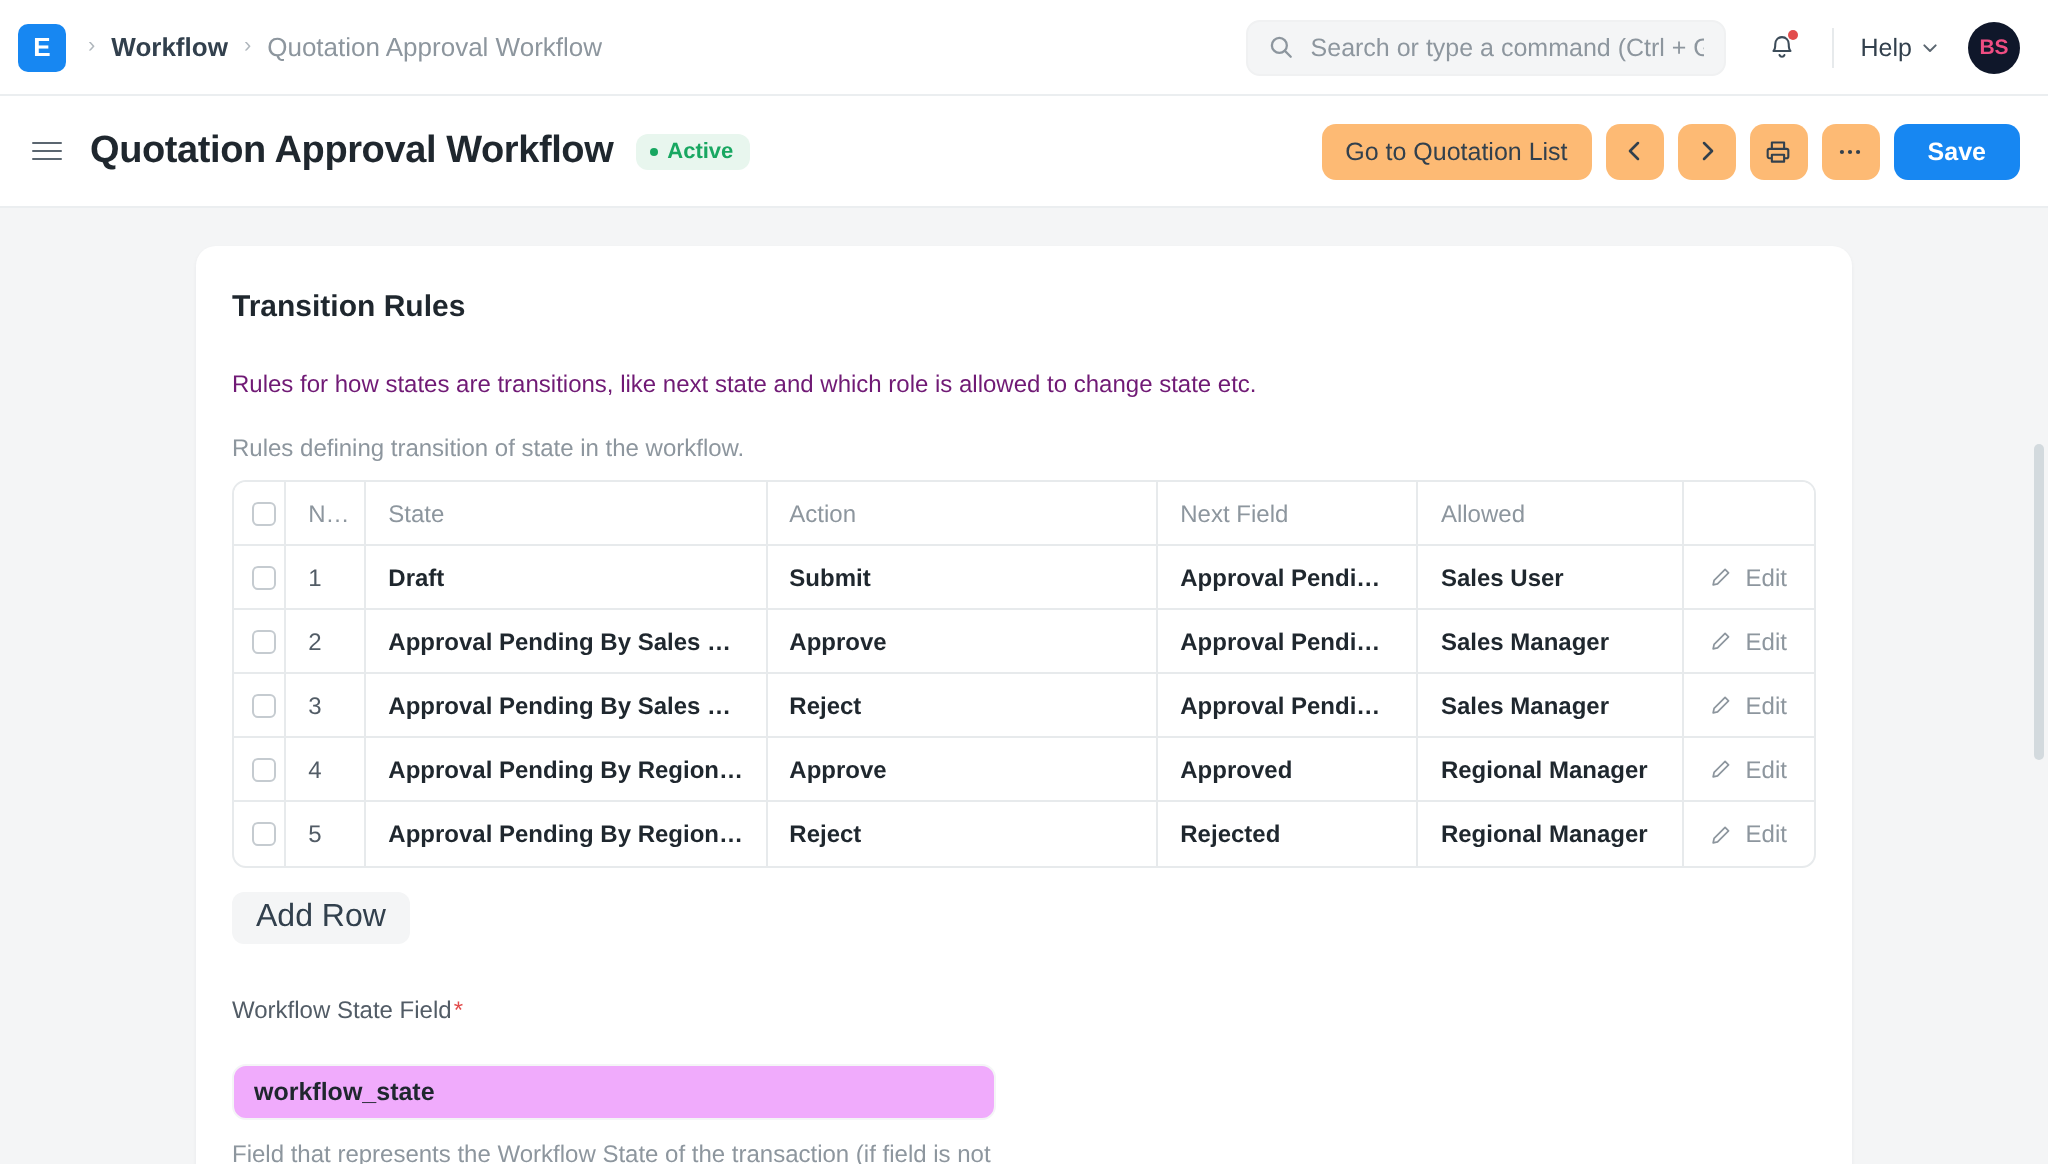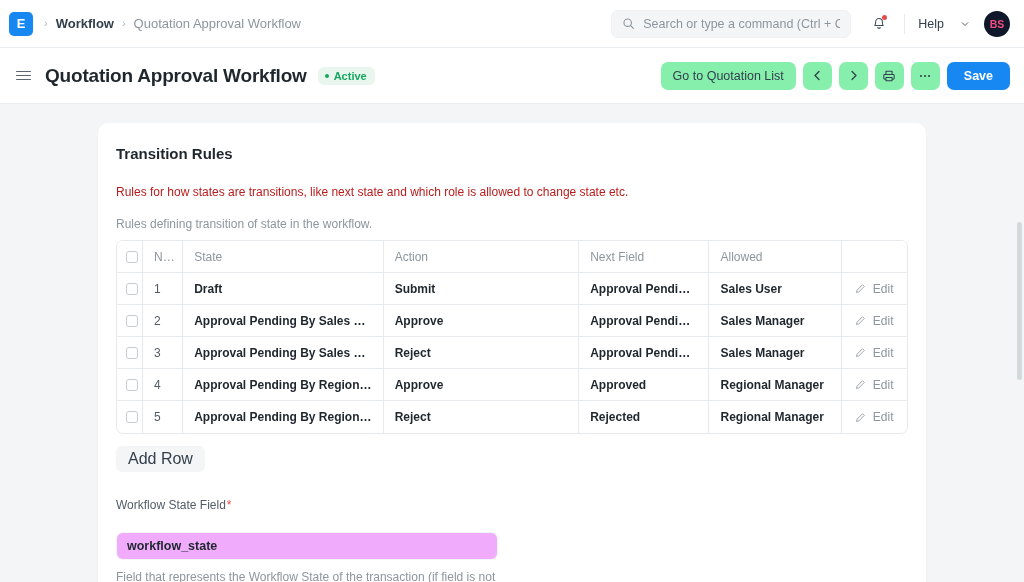--- a/index.html
+++ b/index.html
@@ -122,21 +122,21 @@
   .nav-divider {
     width: 1px;
     height: 20px;
     background: #e7eaec;
     margin: 0 13px;
   }
 
   .help-menu {
     display: flex;
     align-items: center;
-    gap: 16px;
+    gap: 4px;
     color: #32404d;
     font-size: 12.5px;
     cursor: pointer;
     margin-right: 14px;
   }
 
   .avatar {
     width: 26px;
     height: 26px;
     border-radius: 50%;
@@ -212,21 +212,21 @@
     margin-left: auto;
     display: flex;
     align-items: center;
     gap: 7px;
   }
 
   .btn {
     height: 28px;
     border-radius: 7px;
     border: 1px solid transparent;
-    background: #86efac;
+    background: #fdba74;
     color: #32404d;
     font-size: 12.5px;
     font-family: inherit;
     display: inline-flex;
     align-items: center;
     justify-content: center;
     padding: 0 11px;
     cursor: pointer;
     white-space: nowrap;
   }
@@ -259,21 +259,21 @@
 
   .section-title {
     font-size: 15px;
     font-weight: 700;
     color: #1f272e;
     margin-bottom: 22px;
   }
 
   .section-desc {
     font-size: 12px;
-    color: #b91c1c;
+    color: #701a75;
     margin-bottom: 16px;
     line-height: 1.45;
   }
 
   .field-label-plain {
     font-size: 12px;
     color: #525c66;
     margin-bottom: 3px;
   }
   .field-sub {

